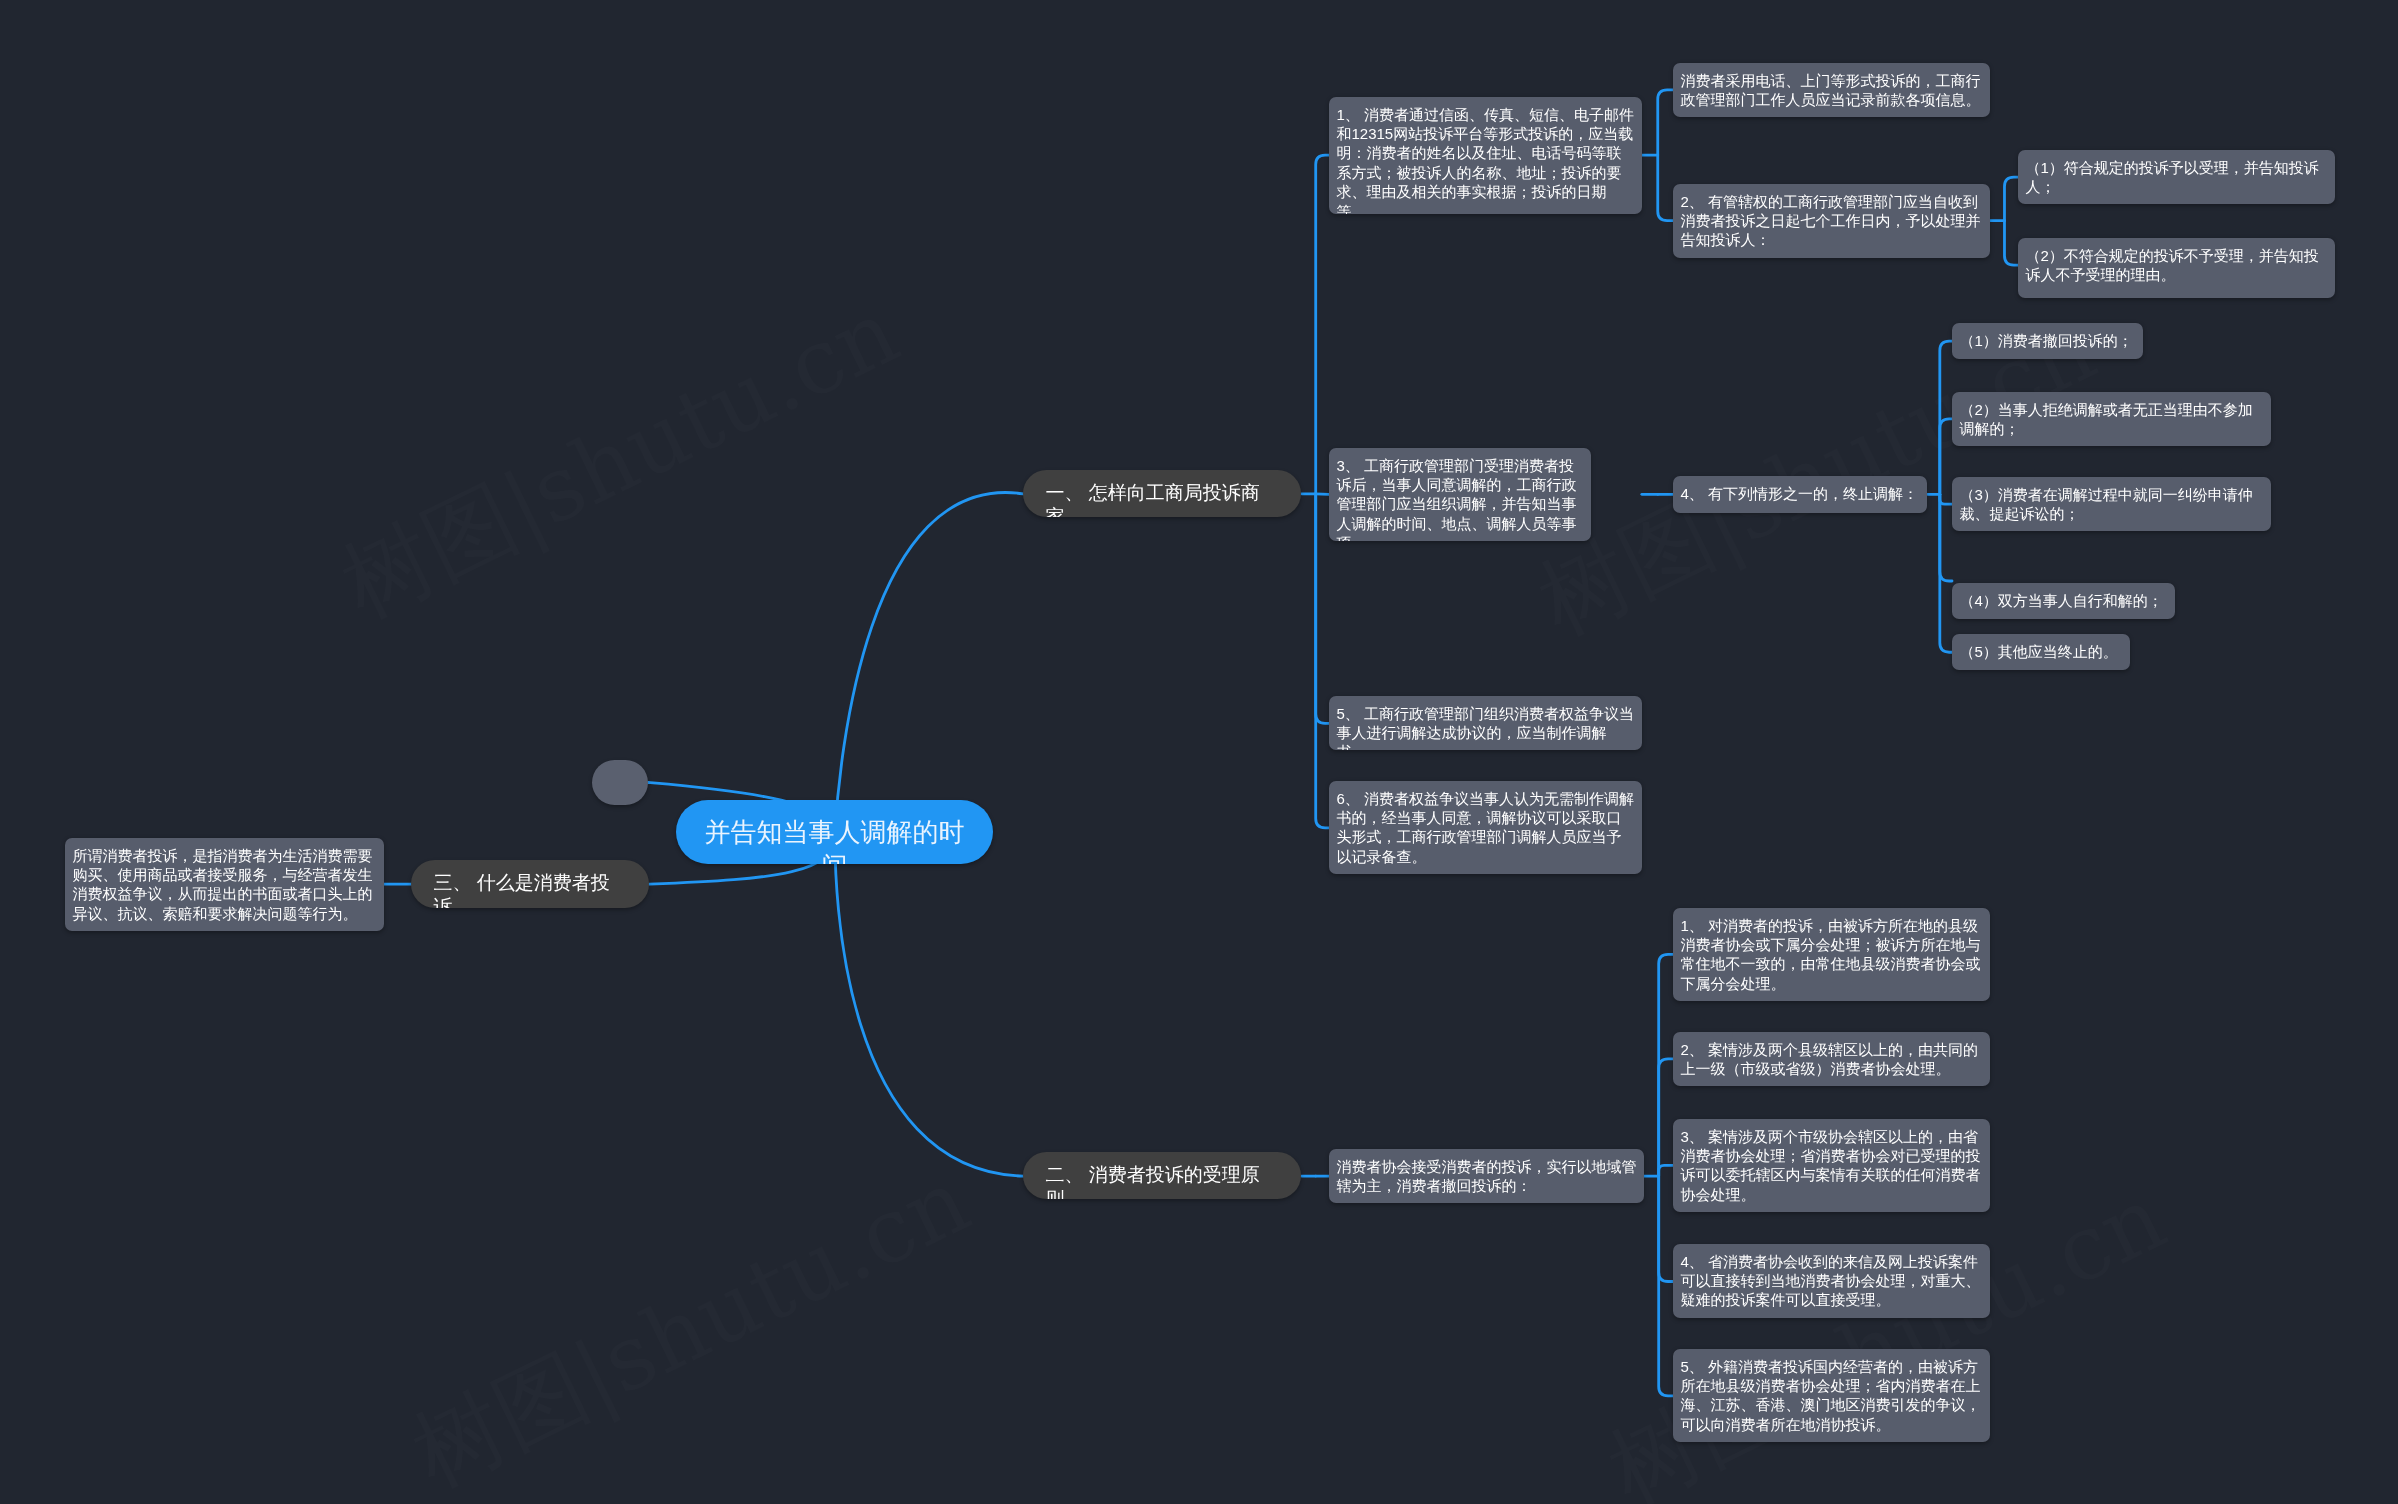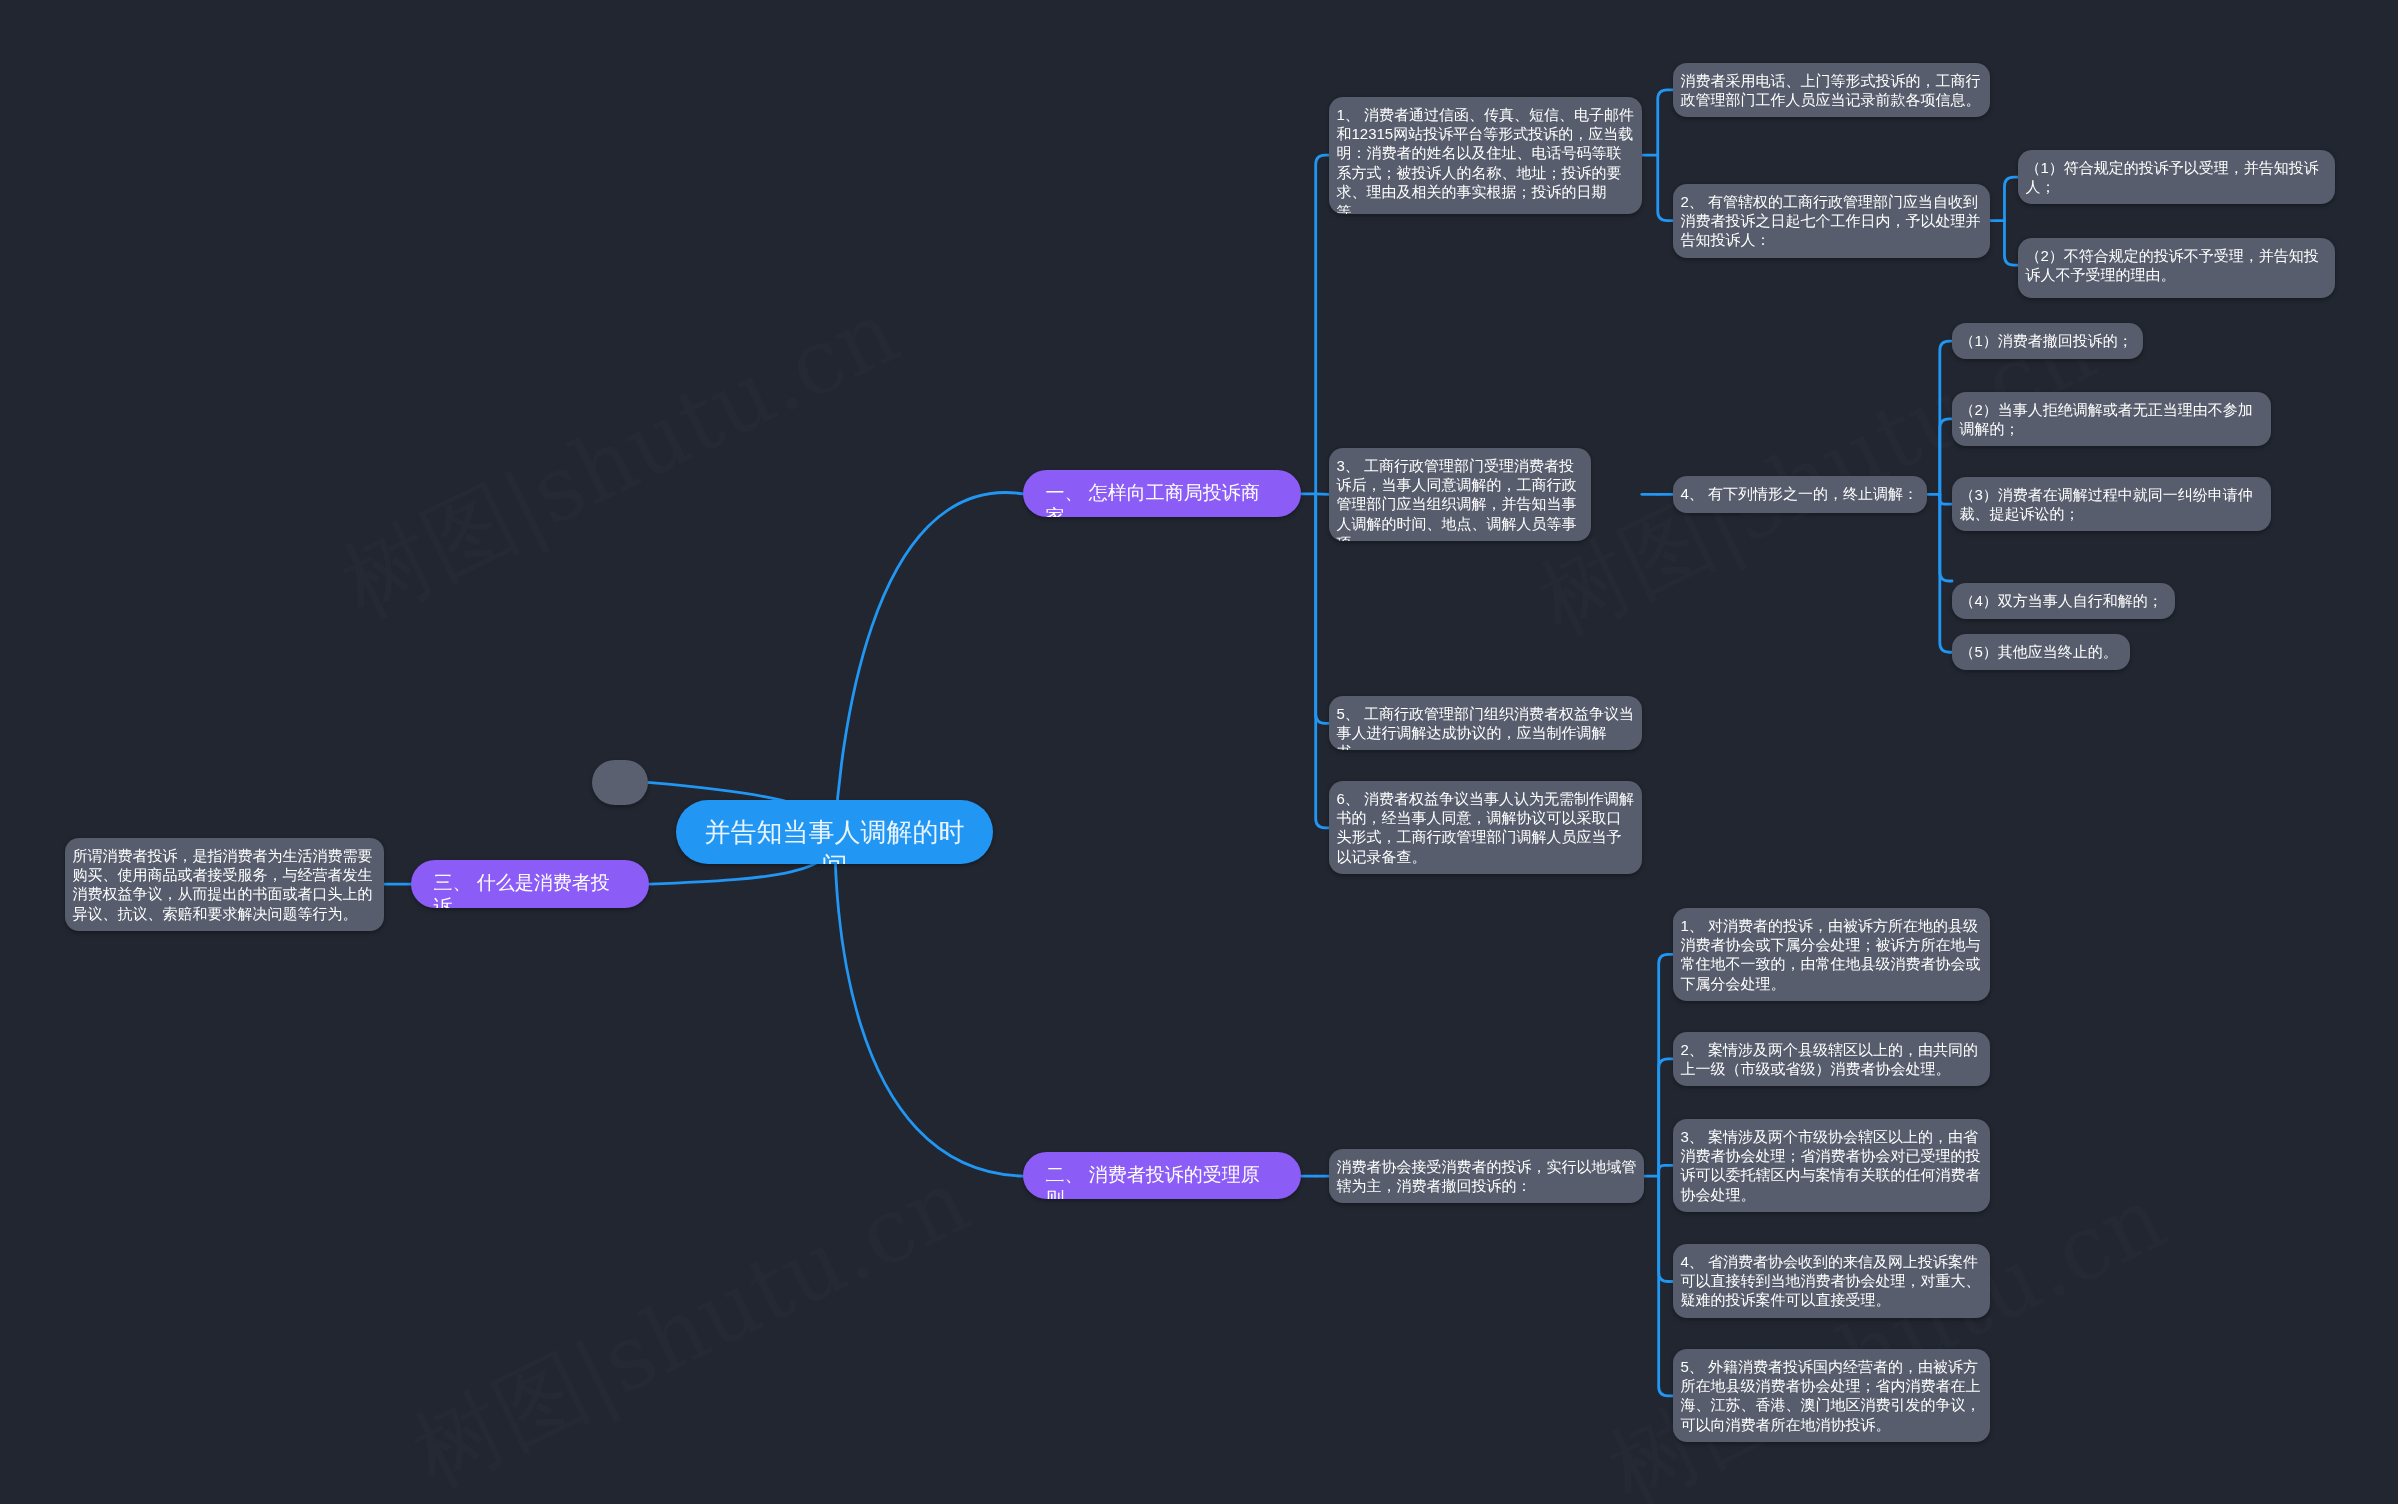--- a/index.html
+++ b/index.html
@@ -1,27 +1,27 @@
 <!DOCTYPE html>
 <html style="font-size:15px"><head>
 <meta charset="utf-8">
 <title>怎样向工商局投诉商家</title>
 <style>
   html,body{margin:0;padding:0;background:#212630;}
   #stage{position:relative;width:2399px;height:1505px;background:#212630;overflow:hidden;
          font-family:"Liberation Sans",sans-serif;-webkit-font-smoothing:antialiased;}
   #links{position:absolute;left:0;top:0;width:2399px;height:1505px;pointer-events:none;z-index:2;}
   .node{position:absolute;z-index:3;box-sizing:border-box;color:#ffffff;background:#575d6c;
-        border-radius:14px;padding:7.5px 5.6px 7.5px 7.5px;line-height:19.4px;font-size:15px;
+        border-radius:7px;padding:7.5px 5.6px 7.5px 7.5px;line-height:19.4px;font-size:15px;
         white-space:pre-wrap;letter-spacing:0px;display:block;overflow:hidden;
         box-shadow:0 1.9px 4.7px rgba(0,0,0,.32);}
   .node>span{display:block;line-height:inherit;}
   .root{background:#2196f3;border-radius:34px;color:#eaf4fe;font-size:26px;
         line-height:34px;padding:15px 24px;text-align:center;}
-  .lvl1{background:#8b5cf6;border-radius:24px;font-size:19px;line-height:24px;padding:11.2px 22.5px;}
+  .lvl1{background:#404040;border-radius:24px;font-size:19px;line-height:24px;padding:11.2px 22.5px;}
   .empty{background:#5a606f;border-radius:22.5px;padding:0;}
   .wm{position:absolute;z-index:1;white-space:nowrap;color:rgba(255,255,255,.014);
       font-size:90px;font-family:"DejaVu Serif",serif;transform-origin:0 0;
       transform:rotate(-26deg);pointer-events:none;user-select:none;letter-spacing:0px;}
 </style>
 </head>
 <body>
 
 <div id="stage">
 

